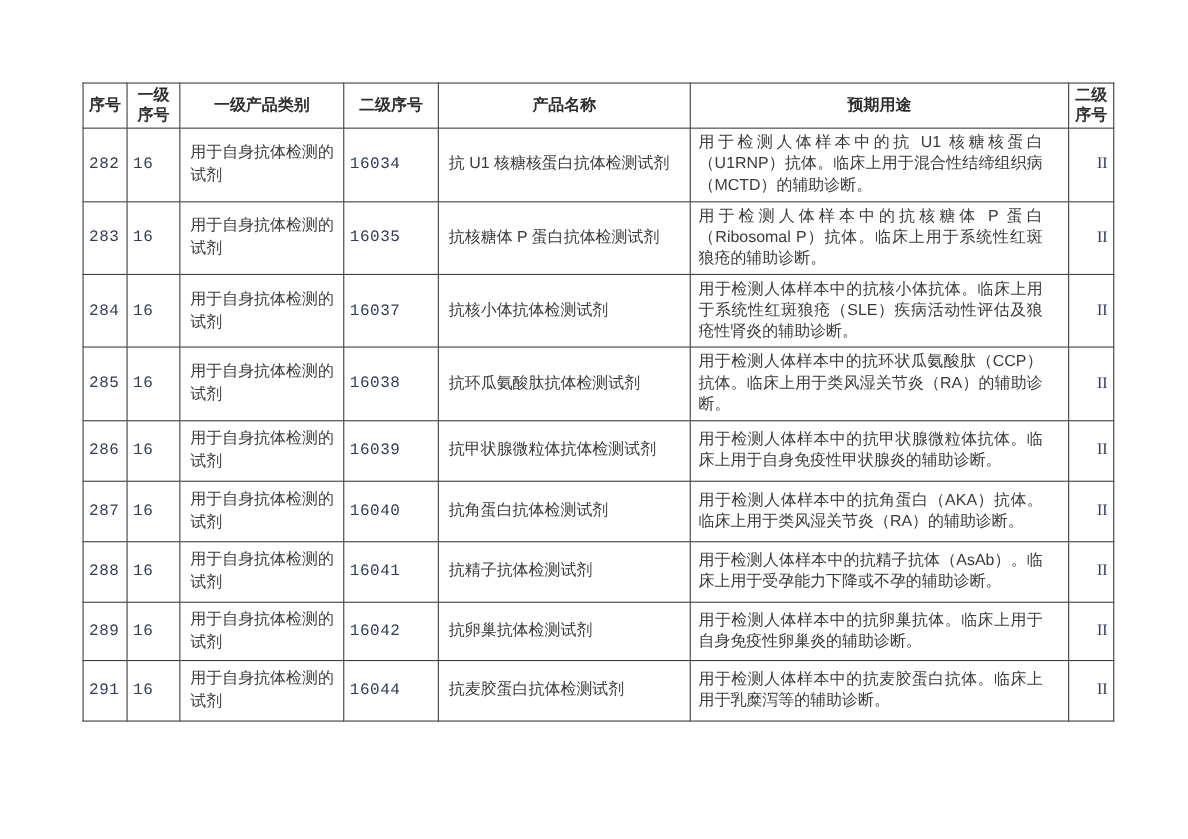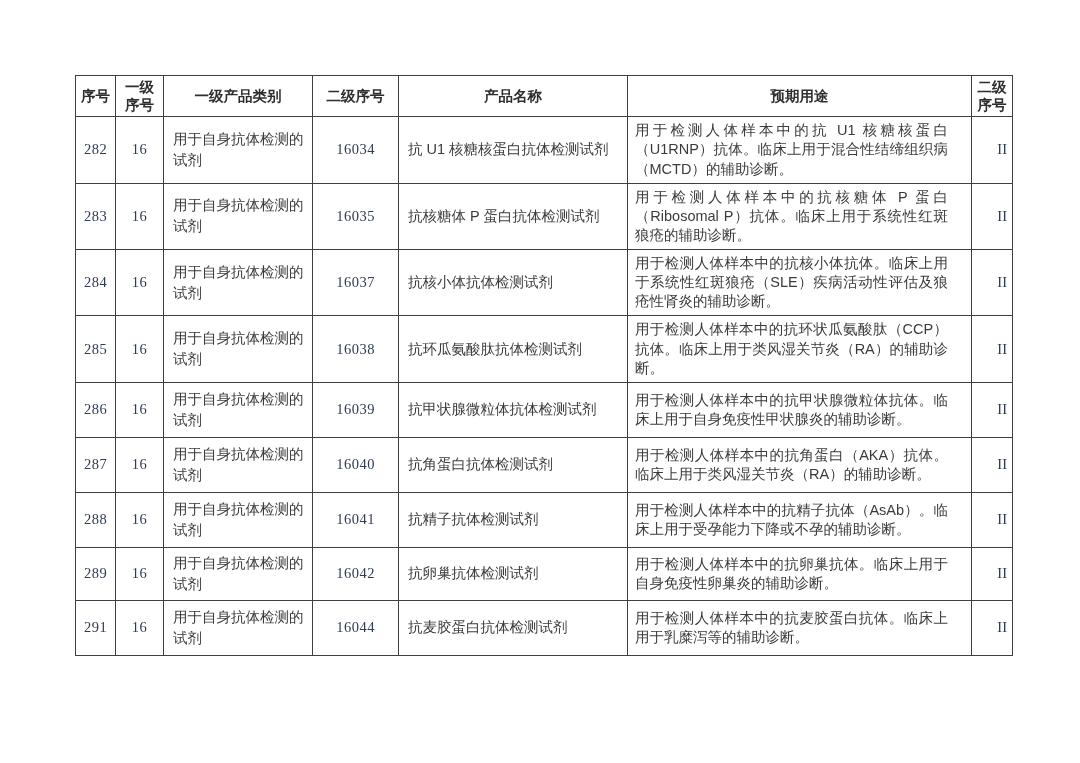--- a/index.html
+++ b/index.html
@@ -47,22 +47,21 @@
     text-align: center;
     line-height: 1.25;
     padding: 2px 3px;
   }
   tbody td {
     font-size: 14.5px;
     color: #3b3b3b;
     padding: 4px 5px;
   }
   td.num {
-    text-align: center;
-    font-family: Liberation Serif, serif;
+    font-family: Liberation Mono, monospace;
     color: #2e3b55;
     letter-spacing: 0.5px;
   }
   td.cat, td.pname {
     text-align: left;
     padding-left: 9px;
     padding-right: 6px;
     line-height: 1.45;
   }
   td.use {

